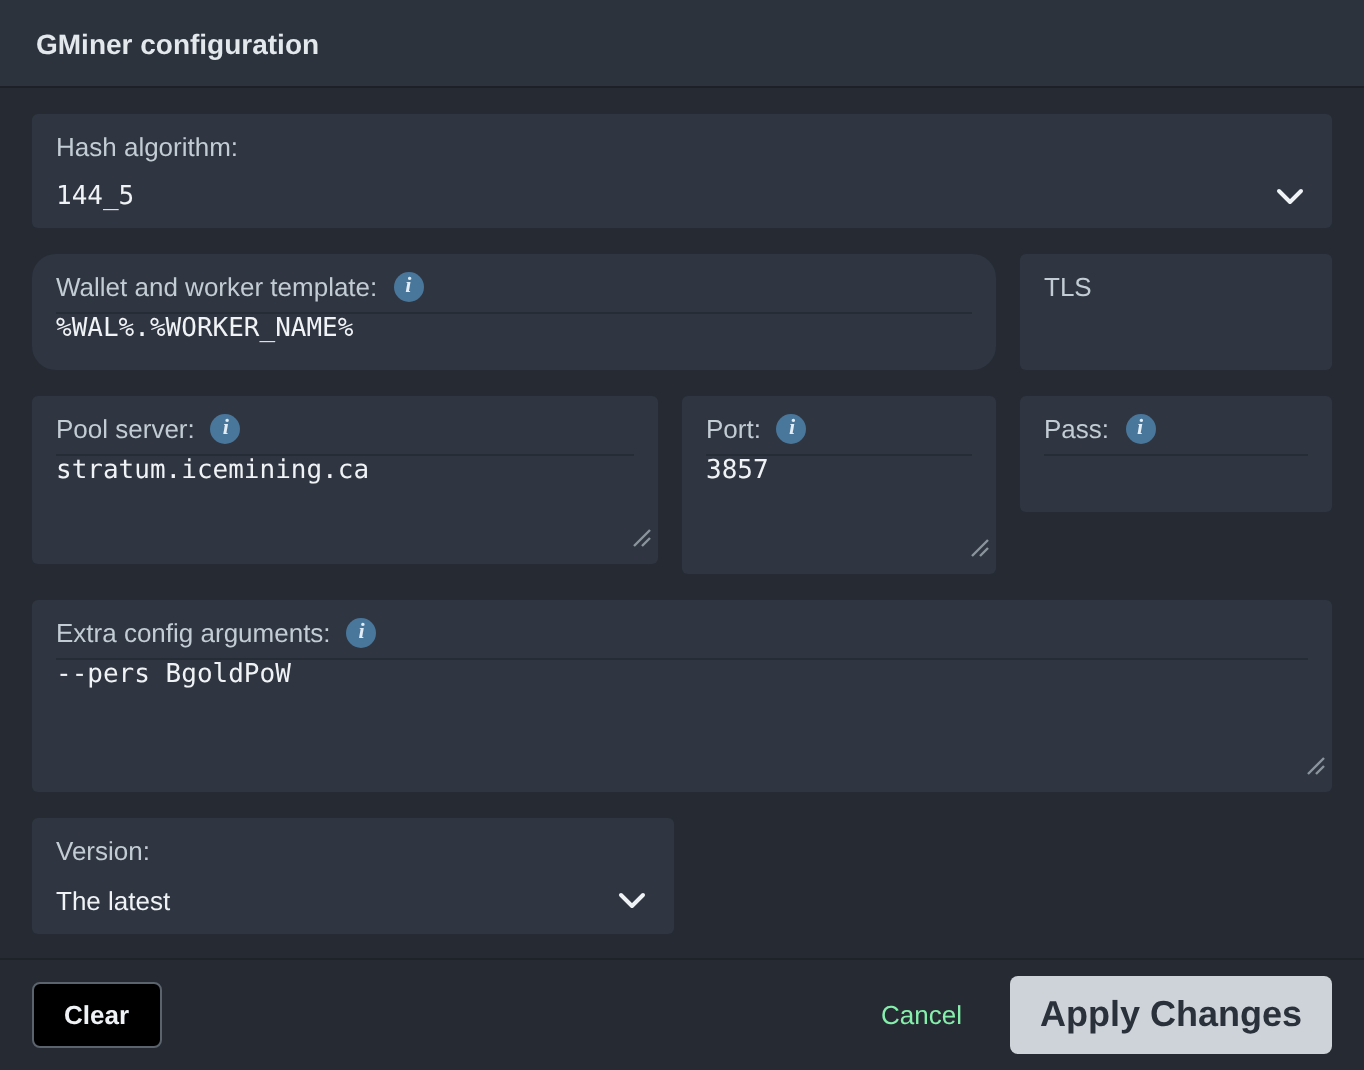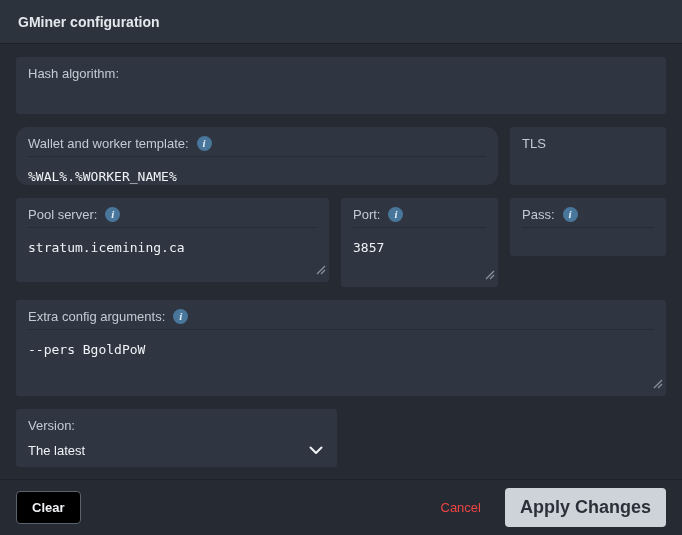--- a/index.html
+++ b/index.html
@@ -37,21 +37,21 @@
   .label-row {
     display: flex; align-items: center; gap: 8px;
     font-size: 13px; color: #c3cbd4;
     padding-bottom: 5px;
     border-bottom: 1px solid rgba(0,0,0,0.18);
   }
   .select-panel .label-row { border-bottom: none; padding-bottom: 0; }
   .value {
     font-family: "DejaVu Sans Mono", monospace;
     font-size: 13px; color: #f0f3f6;
-    margin-top: 12px;
+    margin-top: 0;
     min-height: 16px;
     white-space: pre;
   }
   .select-value-row {
     display: flex; align-items: center; justify-content: space-between;
     margin-top: 10px;
   }
   .select-value { font-family: "DejaVu Sans Mono", monospace; font-size: 13px; color: #f0f3f6; }
   .select-value.sans { font-family: "Liberation Sans", sans-serif; }
 
@@ -99,21 +99,21 @@
   }
   .spacer { flex: 1; }
   button { font-family: "Liberation Sans", sans-serif; cursor: pointer; }
   .clear-btn {
     background: #000000; border: 1px solid #5b636d;
     color: #f0f3f6; font-weight: bold; font-size: 13px;
     padding: 8px 15px; border-radius: 4px;
   }
   .cancel-btn {
     background: none; border: none;
-    color: #ef4444; font-size: 13px;
+    color: #86efac; font-size: 13px;
     padding: 8px 10px; margin-right: 14px;
   }
   .apply-btn {
     background: #ced3d9; border: none;
     color: #2b313a; font-weight: bold; font-size: 18px;
     padding: 9px 15px; border-radius: 4px;
   }
 </style>
 </head>
 <body>
@@ -122,20 +122,28 @@
 
   <div class="header">
     <span class="title">GMiner configuration</span>
   </div>
 
   <div class="content">
 
     <div class="panel select-panel panel-hash">
       <div class="label-row">
         <span>Hash algorithm:</span>
+      </div>
+      <div class="select-value-row">
+        <span class="select-value">144_5</span>
+        <span class="chevron-icon">
+          <svg width="14" height="9" viewBox="0 0 14 9">
+              <path d="M1.5 1.5 L7 7 L12.5 1.5" stroke="#f0f3f6" stroke-width="2" fill="none" stroke-linecap="round" stroke-linejoin="round"></path>
+            </svg>
+        </span>
       </div>
     </div>
 
     <div class="row">
       <div class="panel panel-wallet">
         <div class="label-row">
           <span>Wallet and worker template:</span>
           <span class="info-icon">i</span>
         </div>
         <div class="value">%WAL%.%WORKER_NAME%</div>

